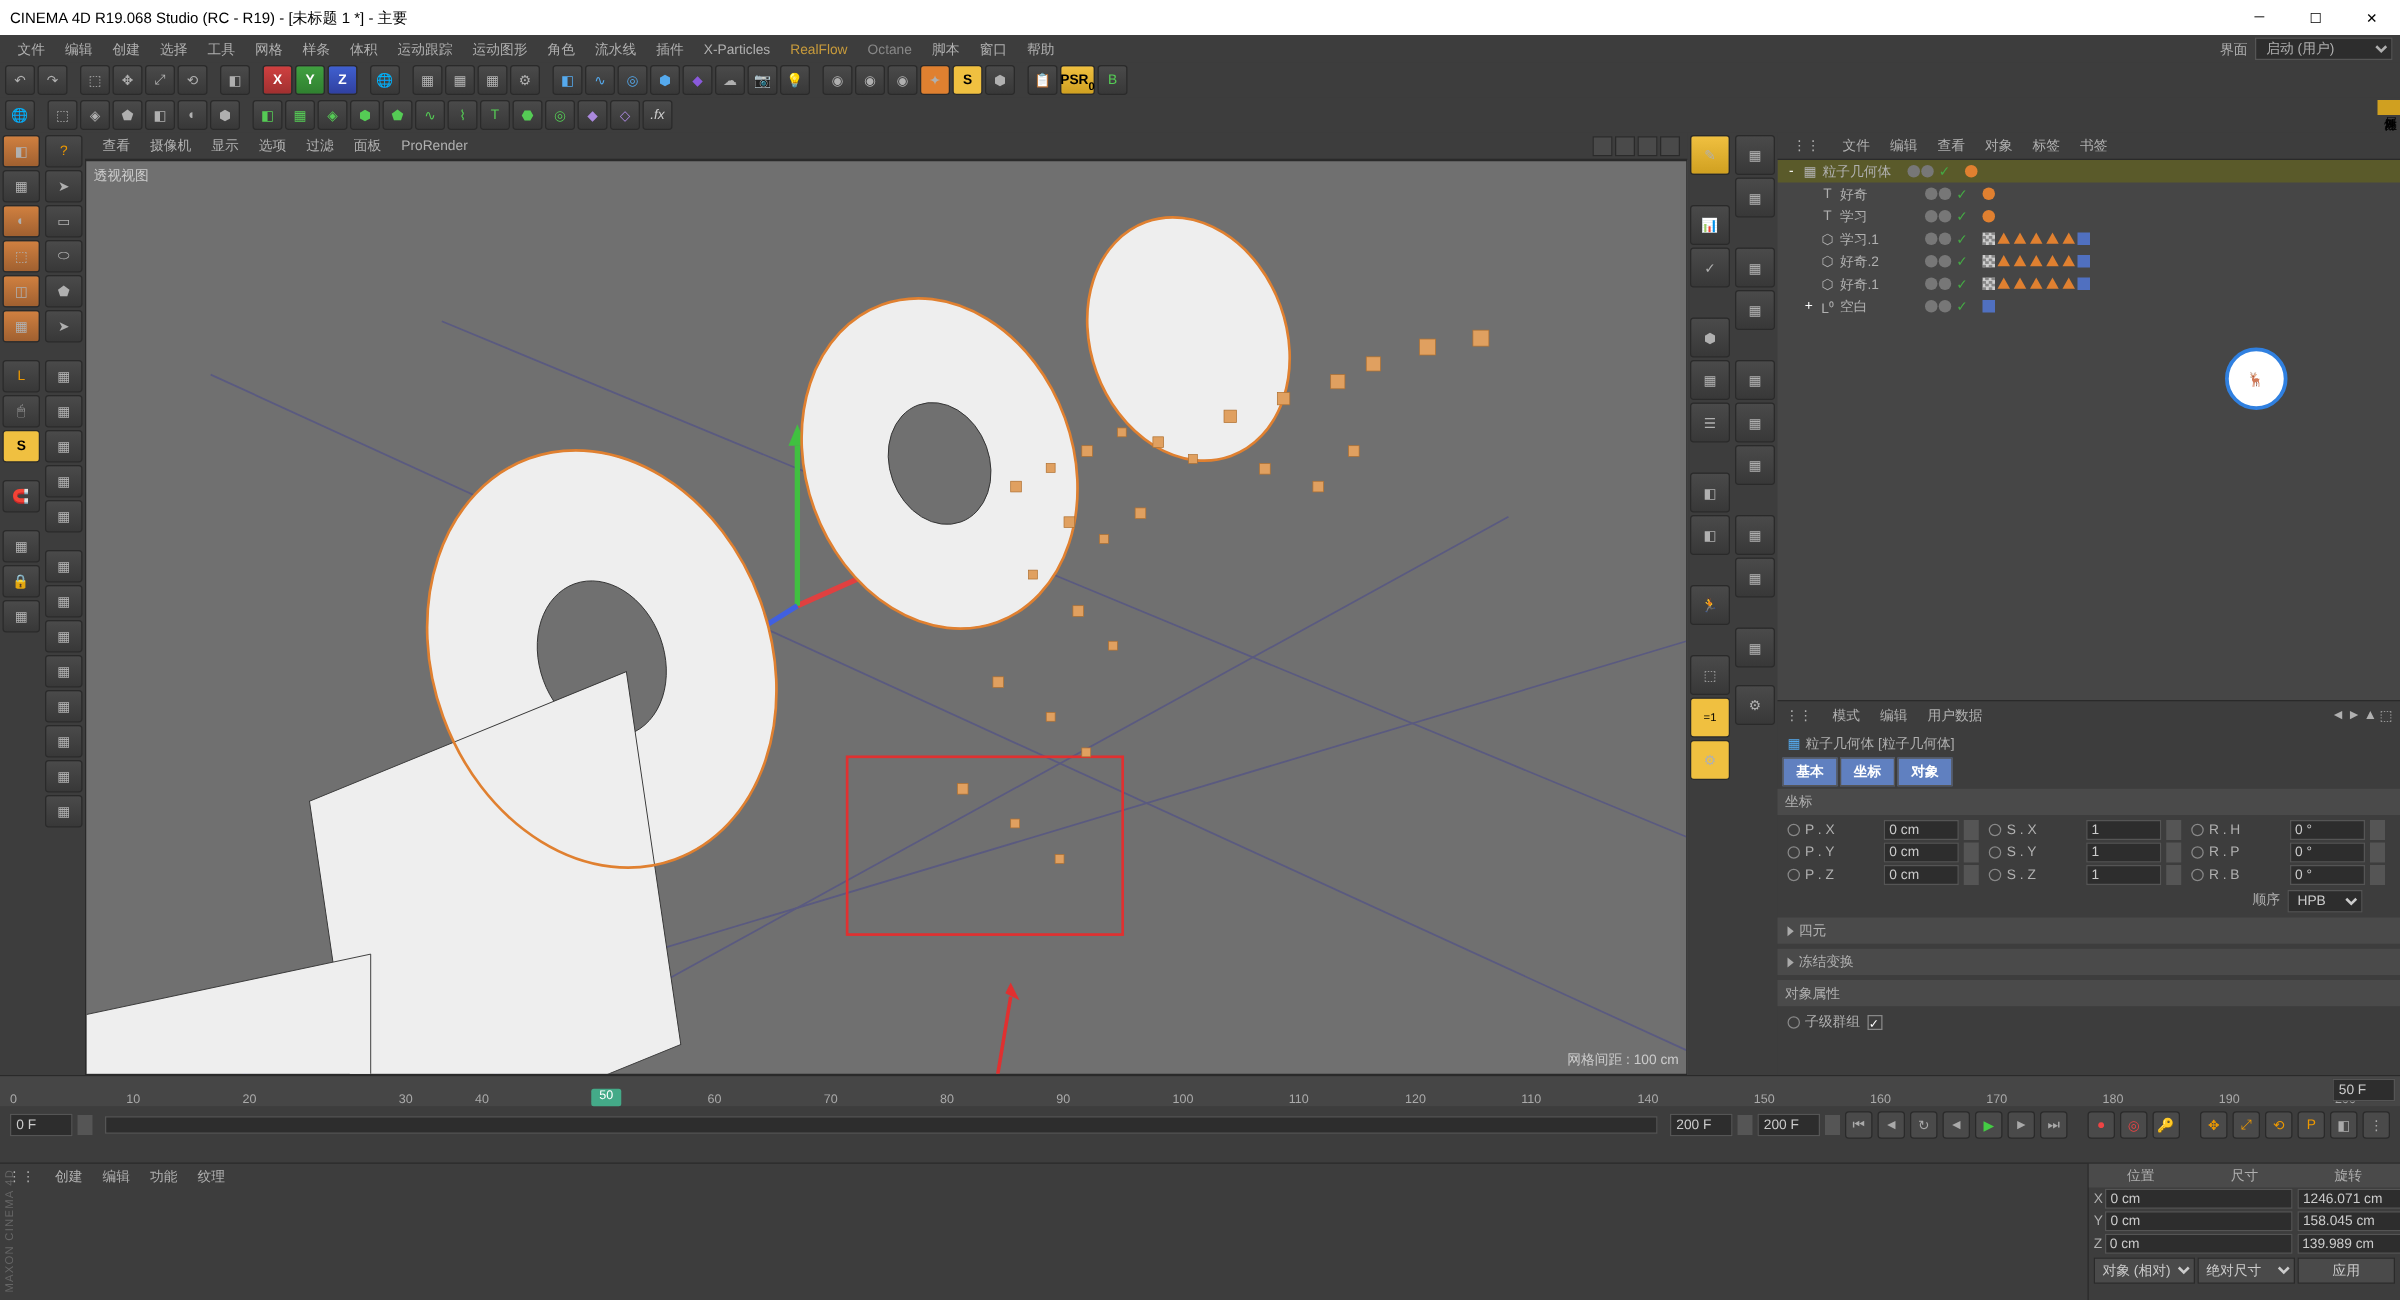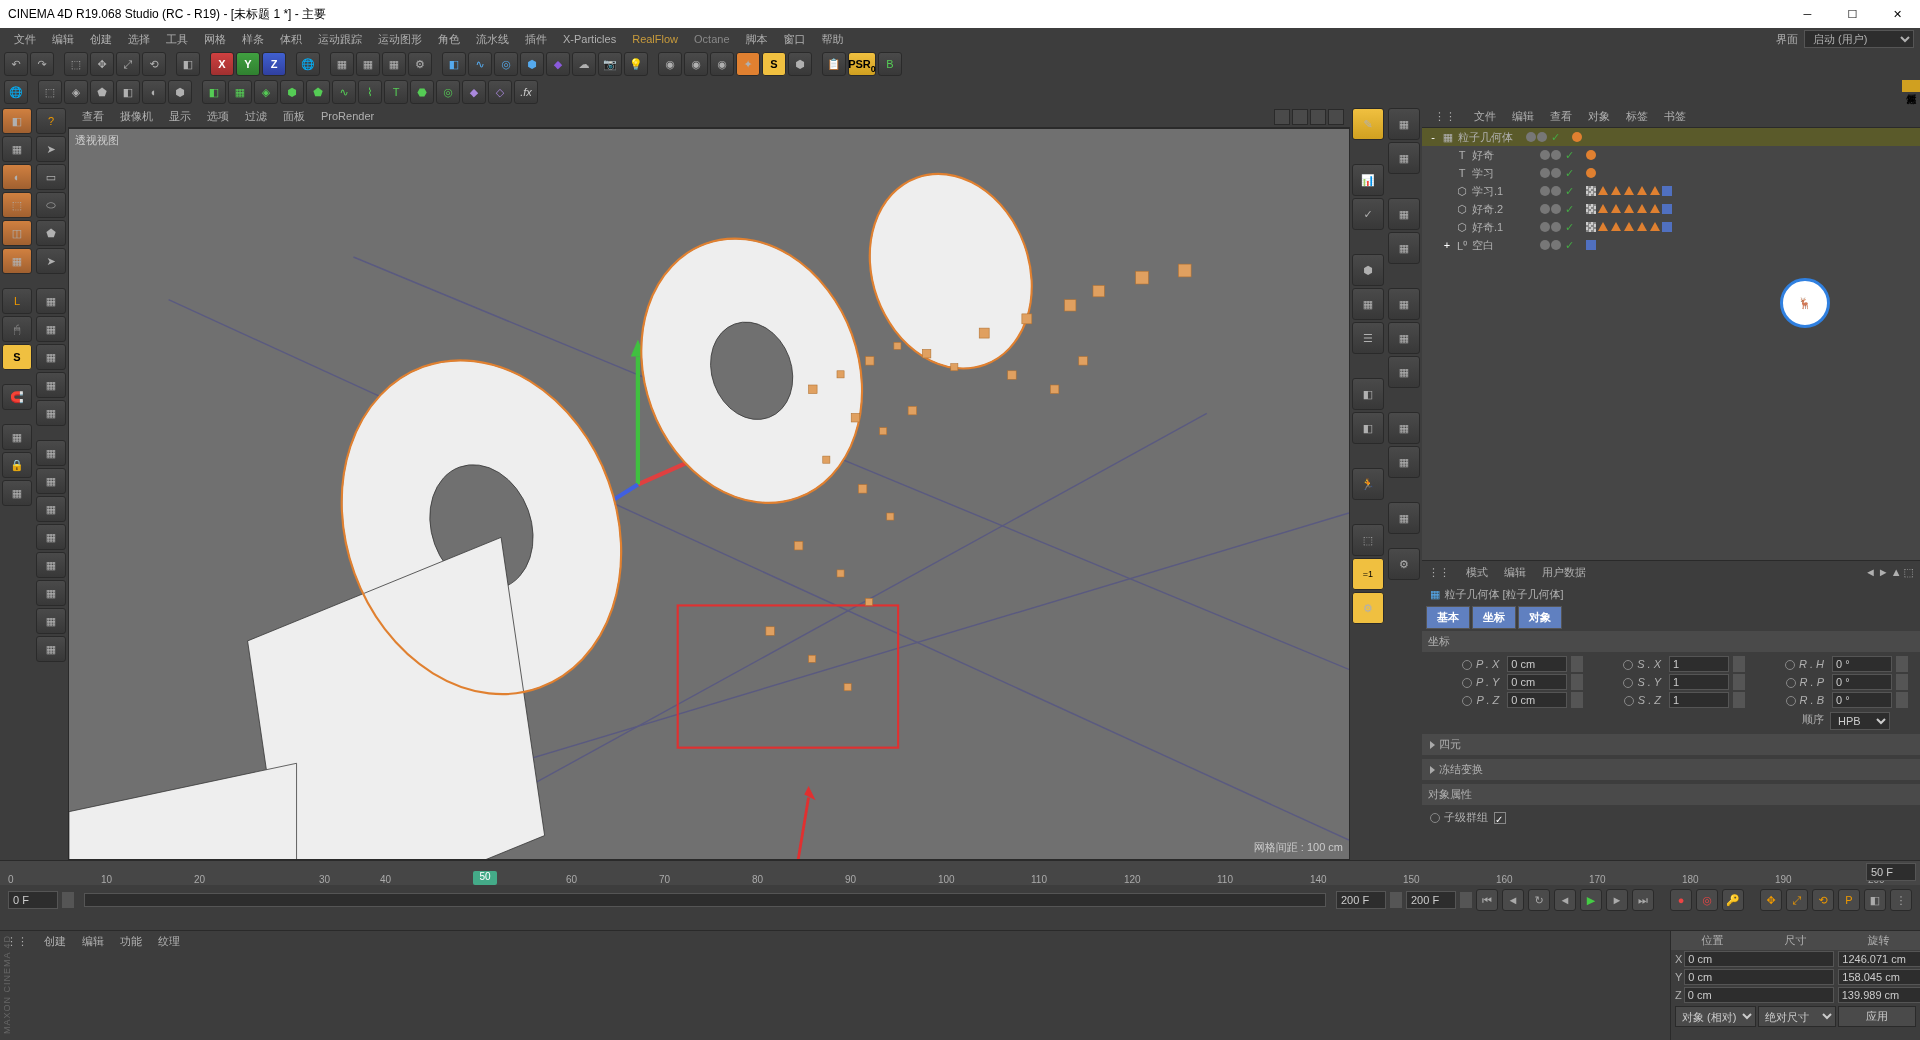--- a/index.html
+++ b/index.html
@@ -59,21 +59,21 @@
 .tree-logo { position: absolute; right: 90px; top: 150px; width: 50px; height: 50px; border-radius: 50%; background: #fff; border: 3px solid #3080e0; display: flex; align-items: center; justify-content: center; }
 .attr-panel { height: 300px; background: #3d3d3d; border-top: 1px solid #2a2a2a; display: flex; flex-direction: column; }
 .attr-header { height: 22px; display: flex; align-items: center; padding: 0 6px; gap: 8px; }
 .attr-arrows { margin-left: auto; display: flex; gap: 2px; }
 .attr-title { padding: 4px 8px; display: flex; align-items: center; gap: 4px; }
 .attr-tabs { display: flex; padding: 0 4px; gap: 2px; font-weight: bold; }
 .attr-tab { padding: 3px 10px; background: #2d2d2d; border: 1px solid #555; cursor: pointer; }
 .attr-tab.active { background: #6080c0; color: #fff; }
 .attr-section-title { background: #4a4a4a; padding: 3px 6px; margin: 2px 0; }
 .coord-grid { display: grid; grid-template-columns: auto 60px 16px auto 60px 16px auto 60px 16px; gap: 2px 4px; align-items: center; padding: 2px 8px; }
-.coord-label { text-align: right; padding-right: 4px; font-style: italic; }
+.coord-label { text-align: left; padding-right: 4px; }
 .coord-input { background: #2d2d2d; border: 1px solid #555; color: #ccc; padding: 1px 3px; width: 100%; }
 .coord-spinner { width: 12px; height: 16px; background: #555; cursor: pointer; }
 .radio-dot { width: 10px; height: 10px; border: 1px solid #888; border-radius: 50%; display: inline-block; margin-right: 4px; vertical-align: middle; }
 .expand-tri { display: inline-block; width: 0; height: 0; border-top: 4px solid transparent; border-bottom: 4px solid transparent; border-left: 5px solid #aaa; margin-right: 4px; }
 .attr-row { padding: 3px 8px; display: flex; align-items: center; }
 .attr-row-header { background: #4a4a4a; margin: 2px 0; }
 .checkbox { width: 12px; height: 12px; border: 1px solid #888; display: inline-block; margin-left: 6px; }
 .checkbox.checked::after { content: "✓"; color: #fff; font-size: 10px; line-height: 10px; }
 .timeline-area { height: 70px; background: #3d3d3d; border-top: 1px solid #2a2a2a; }
 .timeline-ruler { height: 24px; background: #464646; display: flex; align-items: flex-end; position: relative; padding: 0 8px; }

